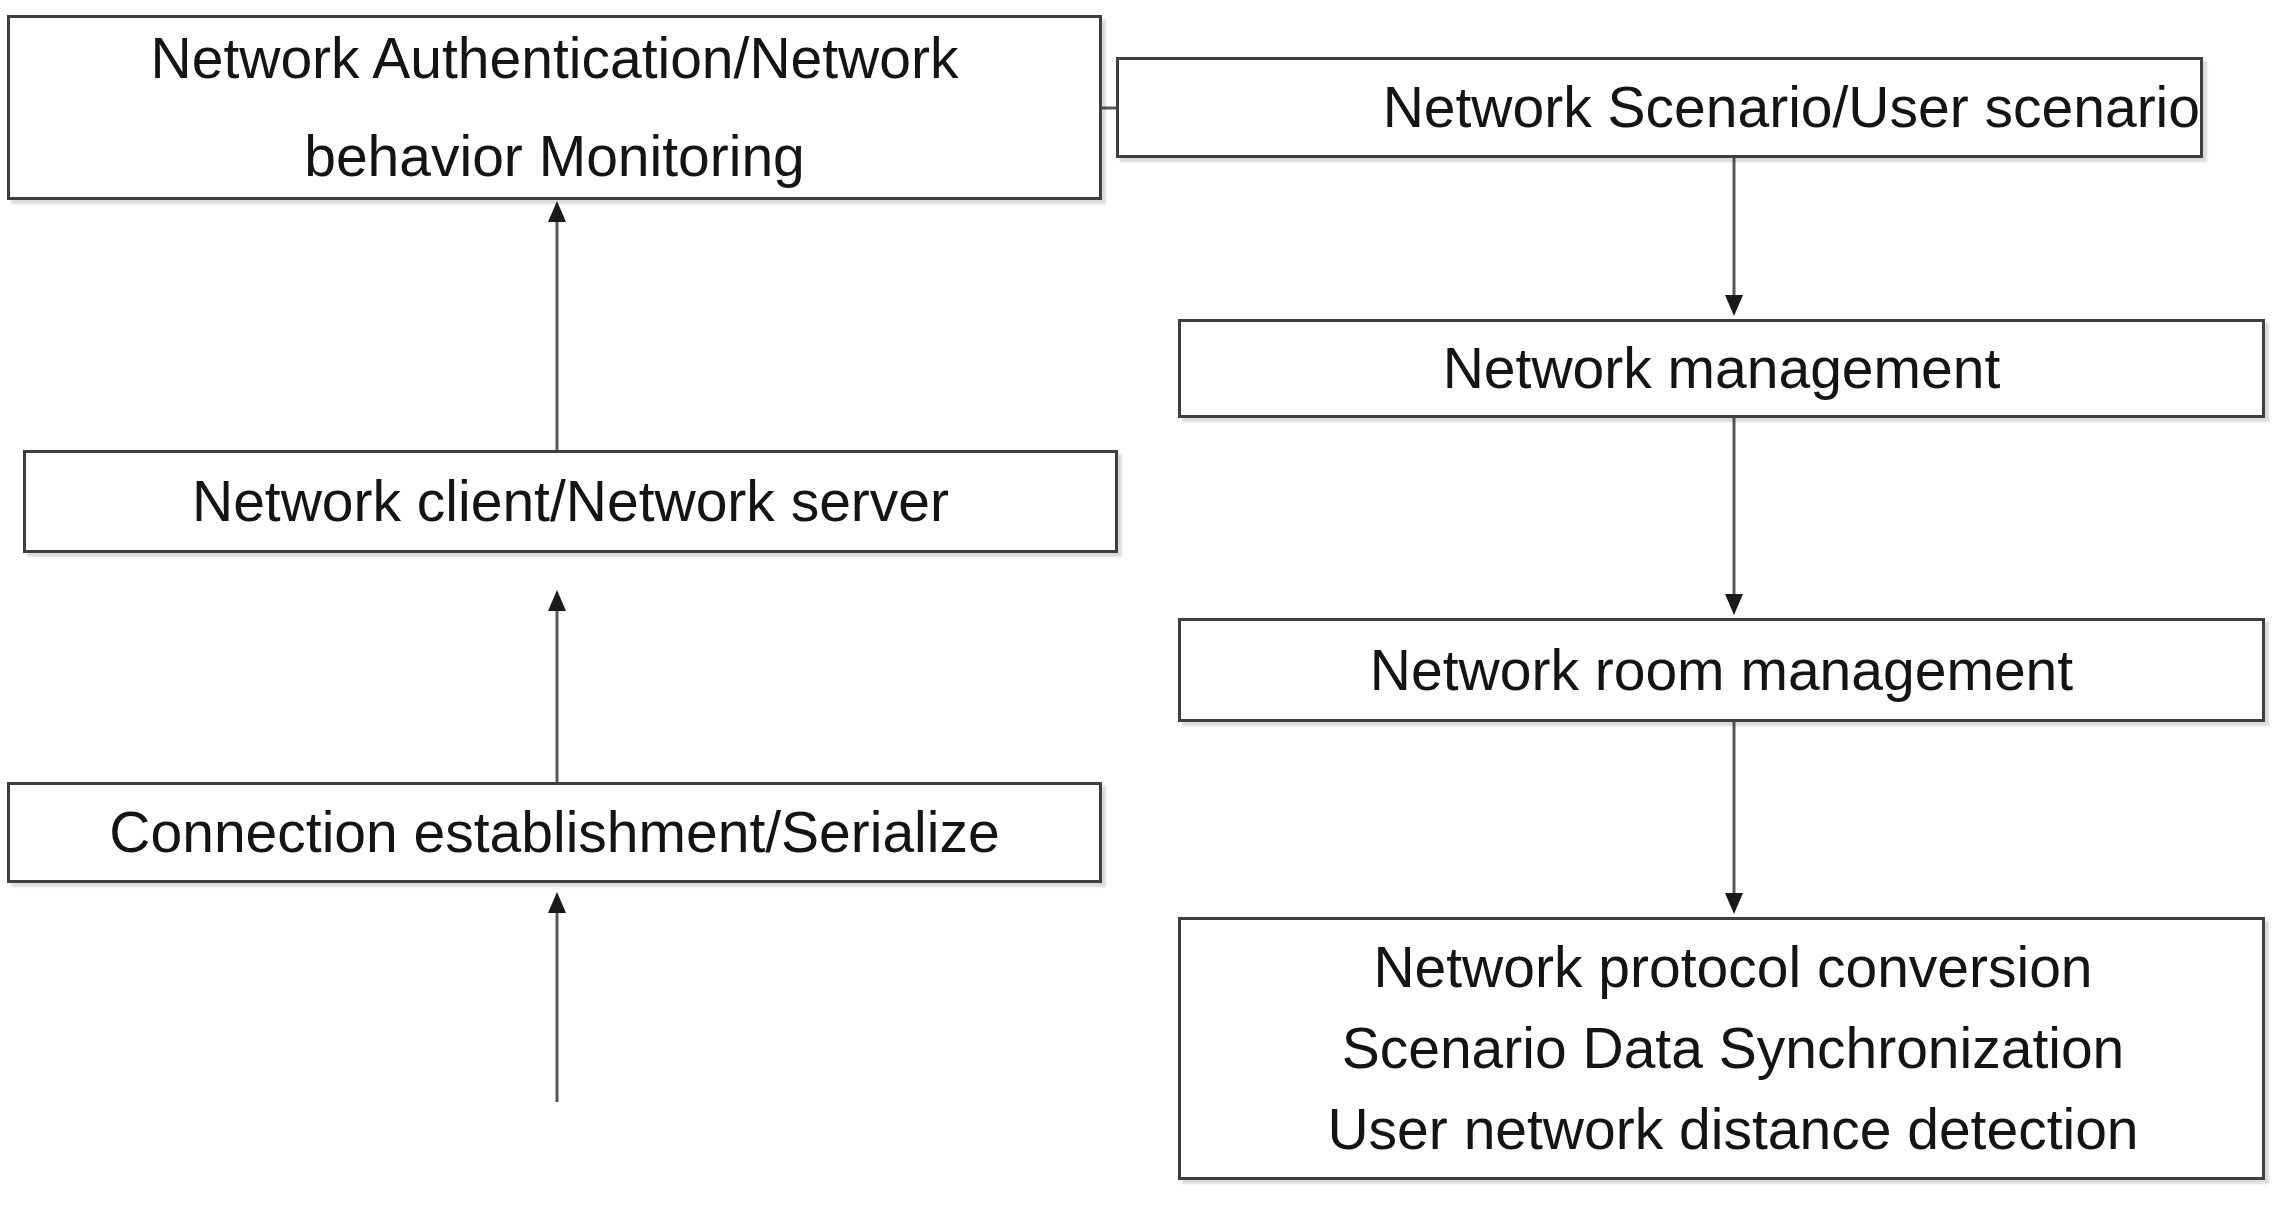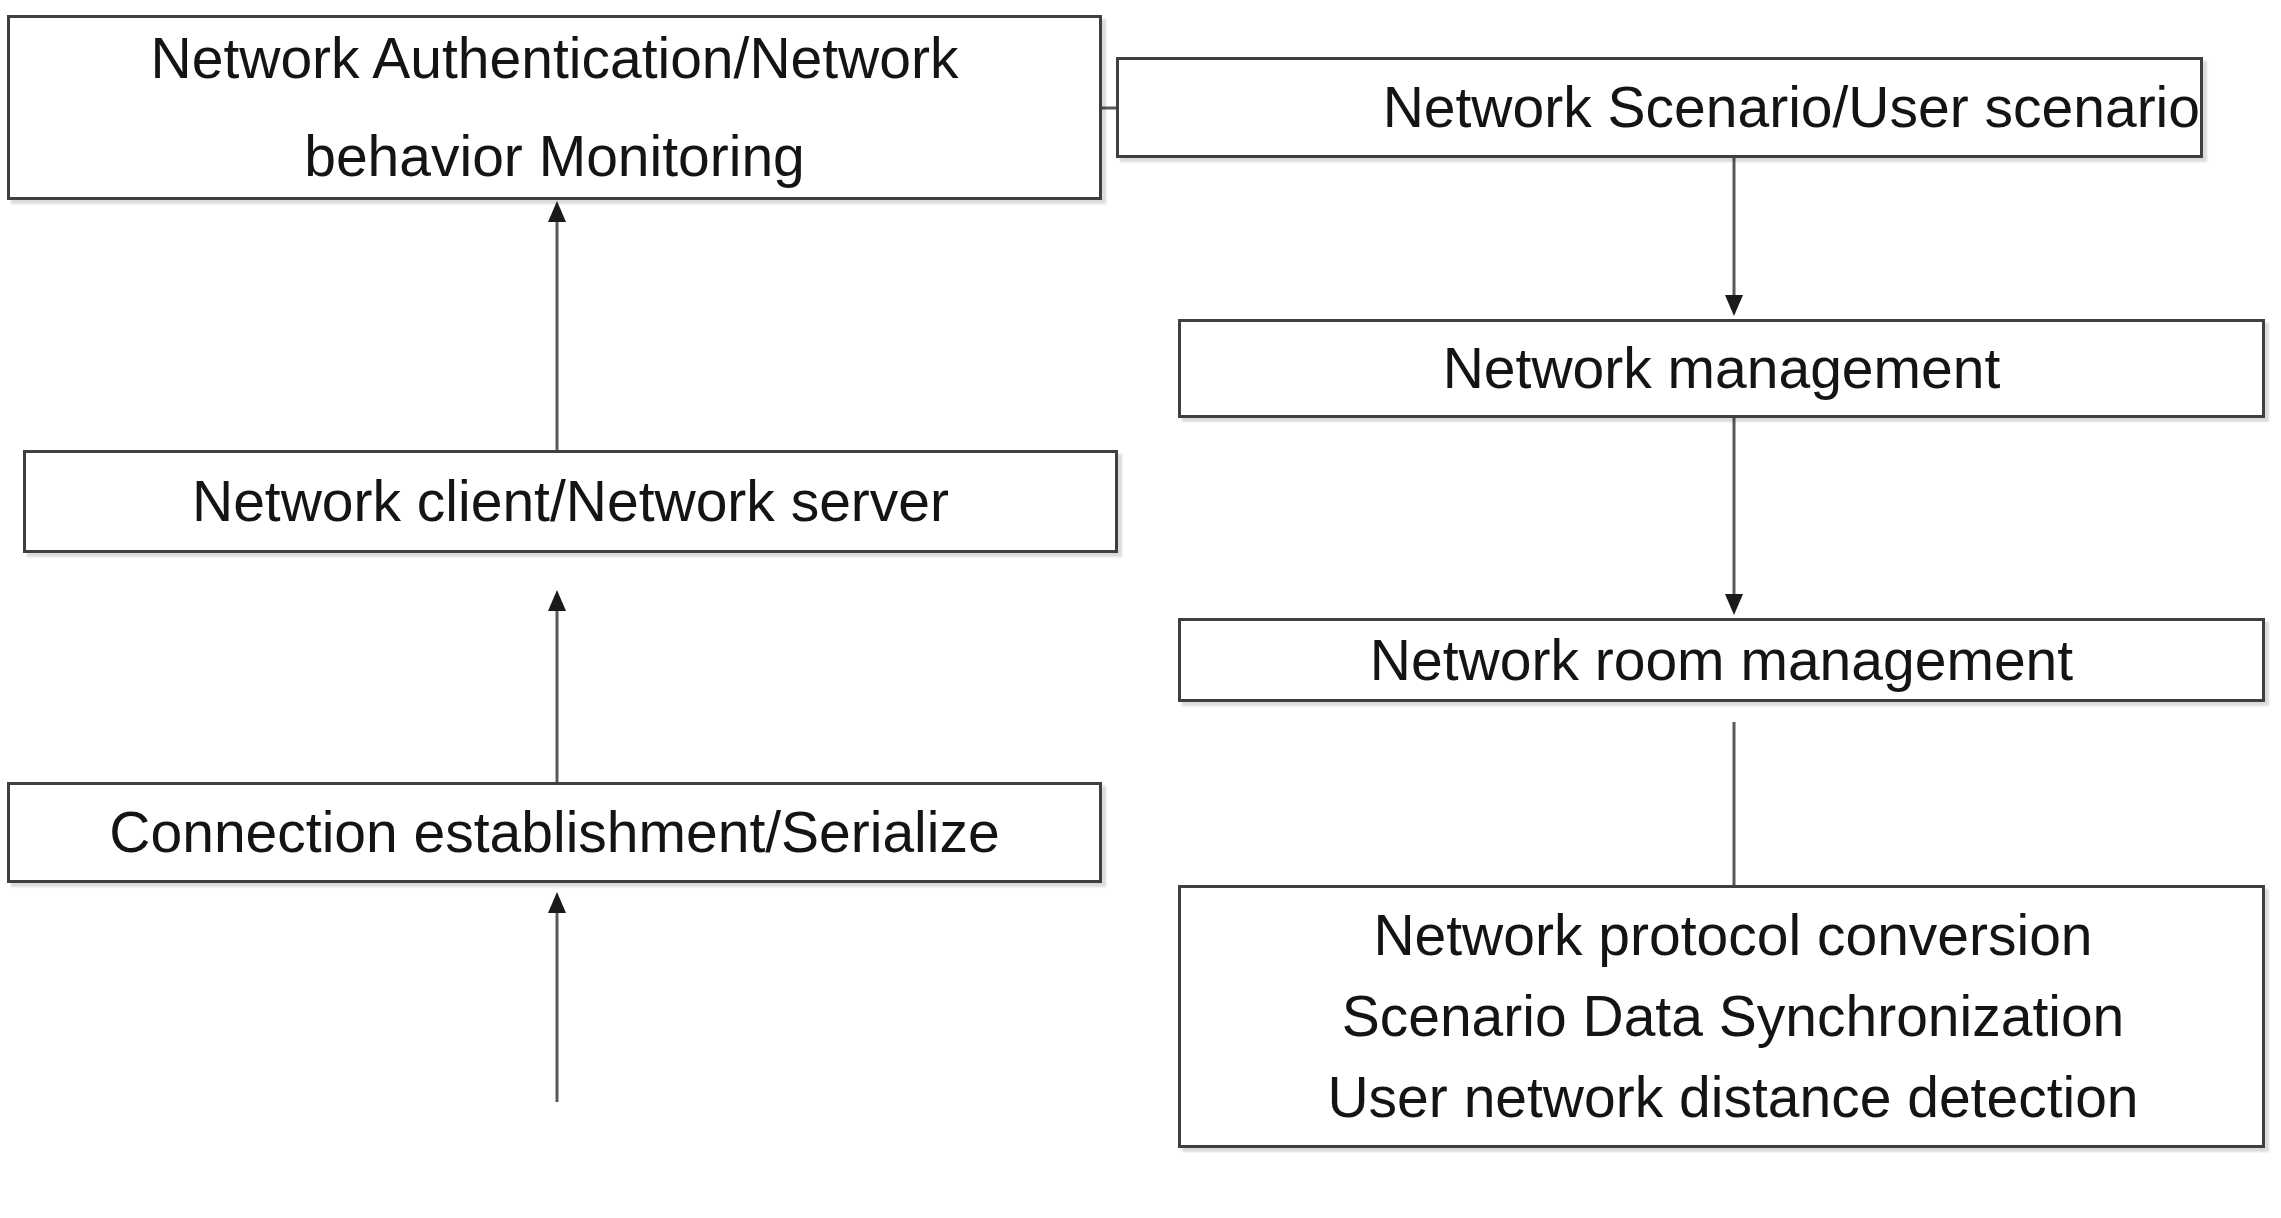--- a/index.html
+++ b/index.html
@@ -32,22 +32,22 @@
     white-space: nowrap;
   }
   
   #box-l1 { left: 7px;    top: 15px;   width: 1095px; height: 185px; justify-content: space-between; }
   #box-l2 { left: 7px;    top: 450px;  width: 1095px; height: 103px; margin-left: 16px; }
   #box-l3 { left: 7px;    top: 782px;  width: 1095px; height: 101px; }
   #box-l4 { left: 10px;   top: 1102px; width: 1095px; height: 100px; }
   
   #box-r1 { left: 1116px; top: 57px;   width: 1087px; height: 101px; align-items: flex-end; }
   #box-r2 { left: 1178px; top: 319px;  width: 1087px; height: 99px;  }
-  #box-r3 { left: 1178px; top: 618px;  width: 1087px; height: 84px; }
-  #box-r4 { left: 1178px; top: 885px;  width: 1087px; height: 263px; padding-left: 23px; }
+  #box-r3 { left: 1178px; top: 618px;  width: 1087px; height: 104px; }
+  #box-r4 { left: 1178px; top: 917px;  width: 1087px; height: 263px; padding-left: 23px; }
 
   #connector-layer {
     position: absolute;
     left: 0;
     top: 0;
     width: 2281px;
     height: 1218px;
     pointer-events: none;
   }
   #connector-layer line {

